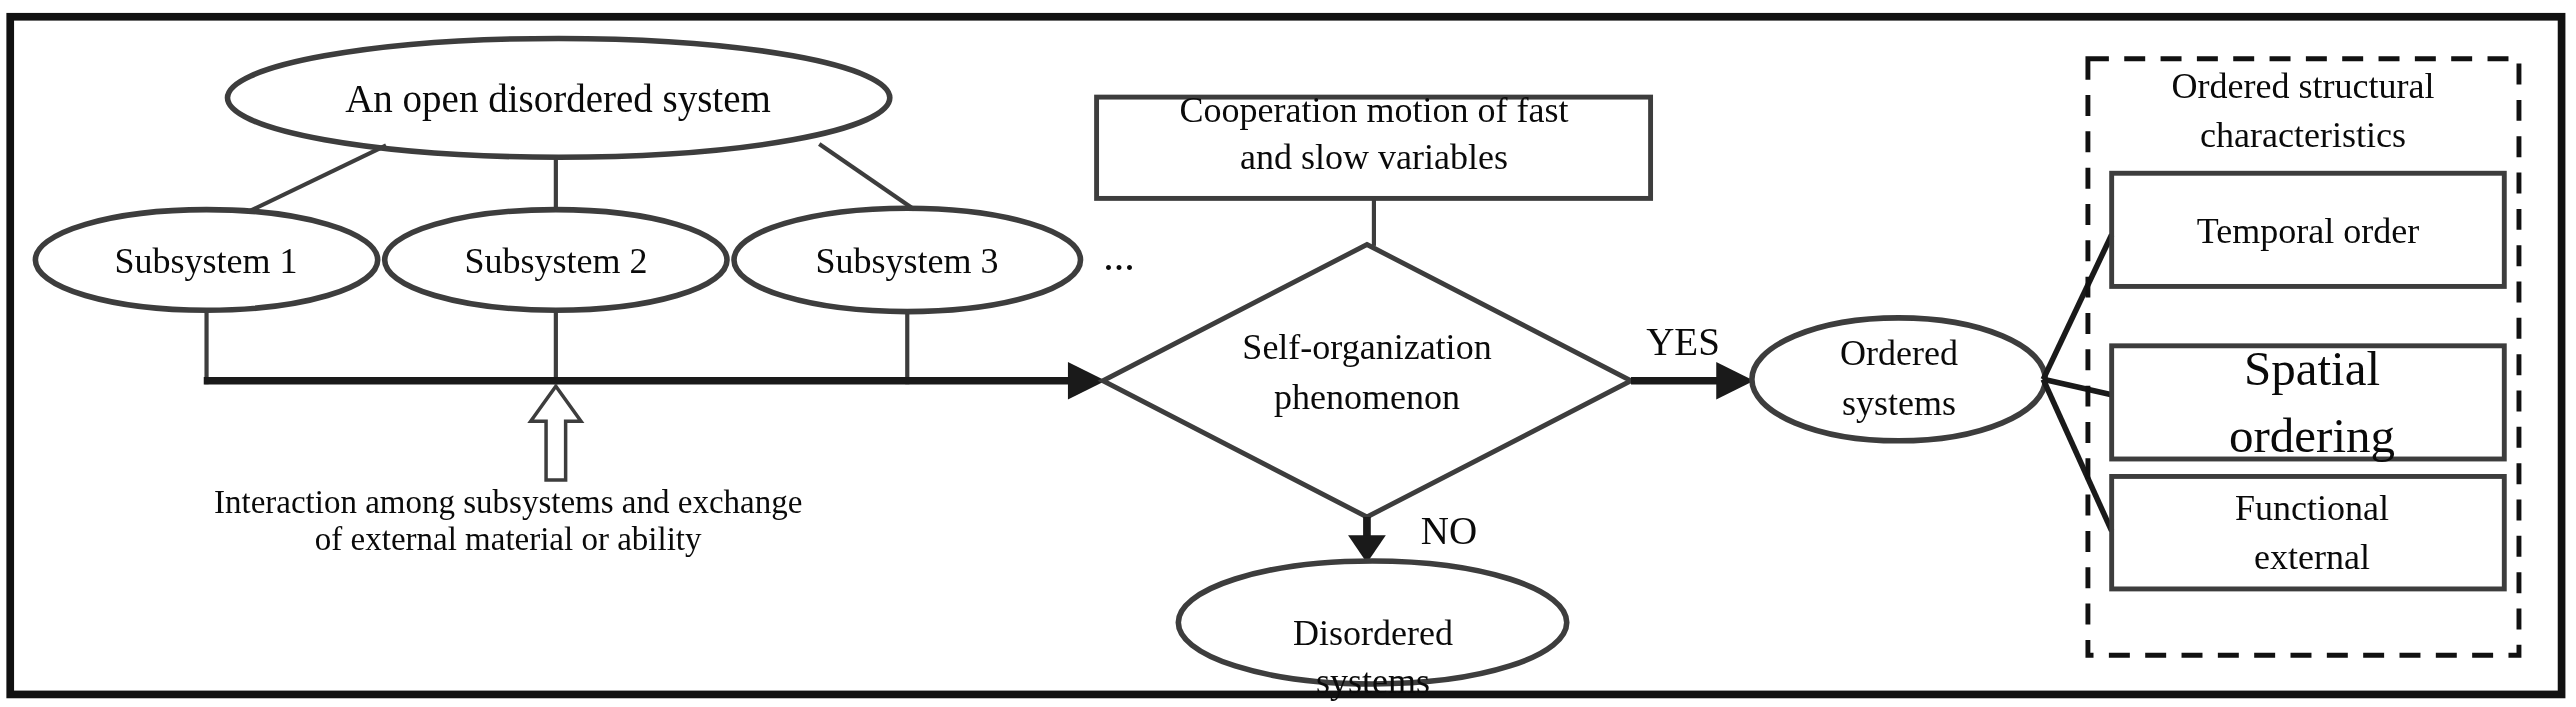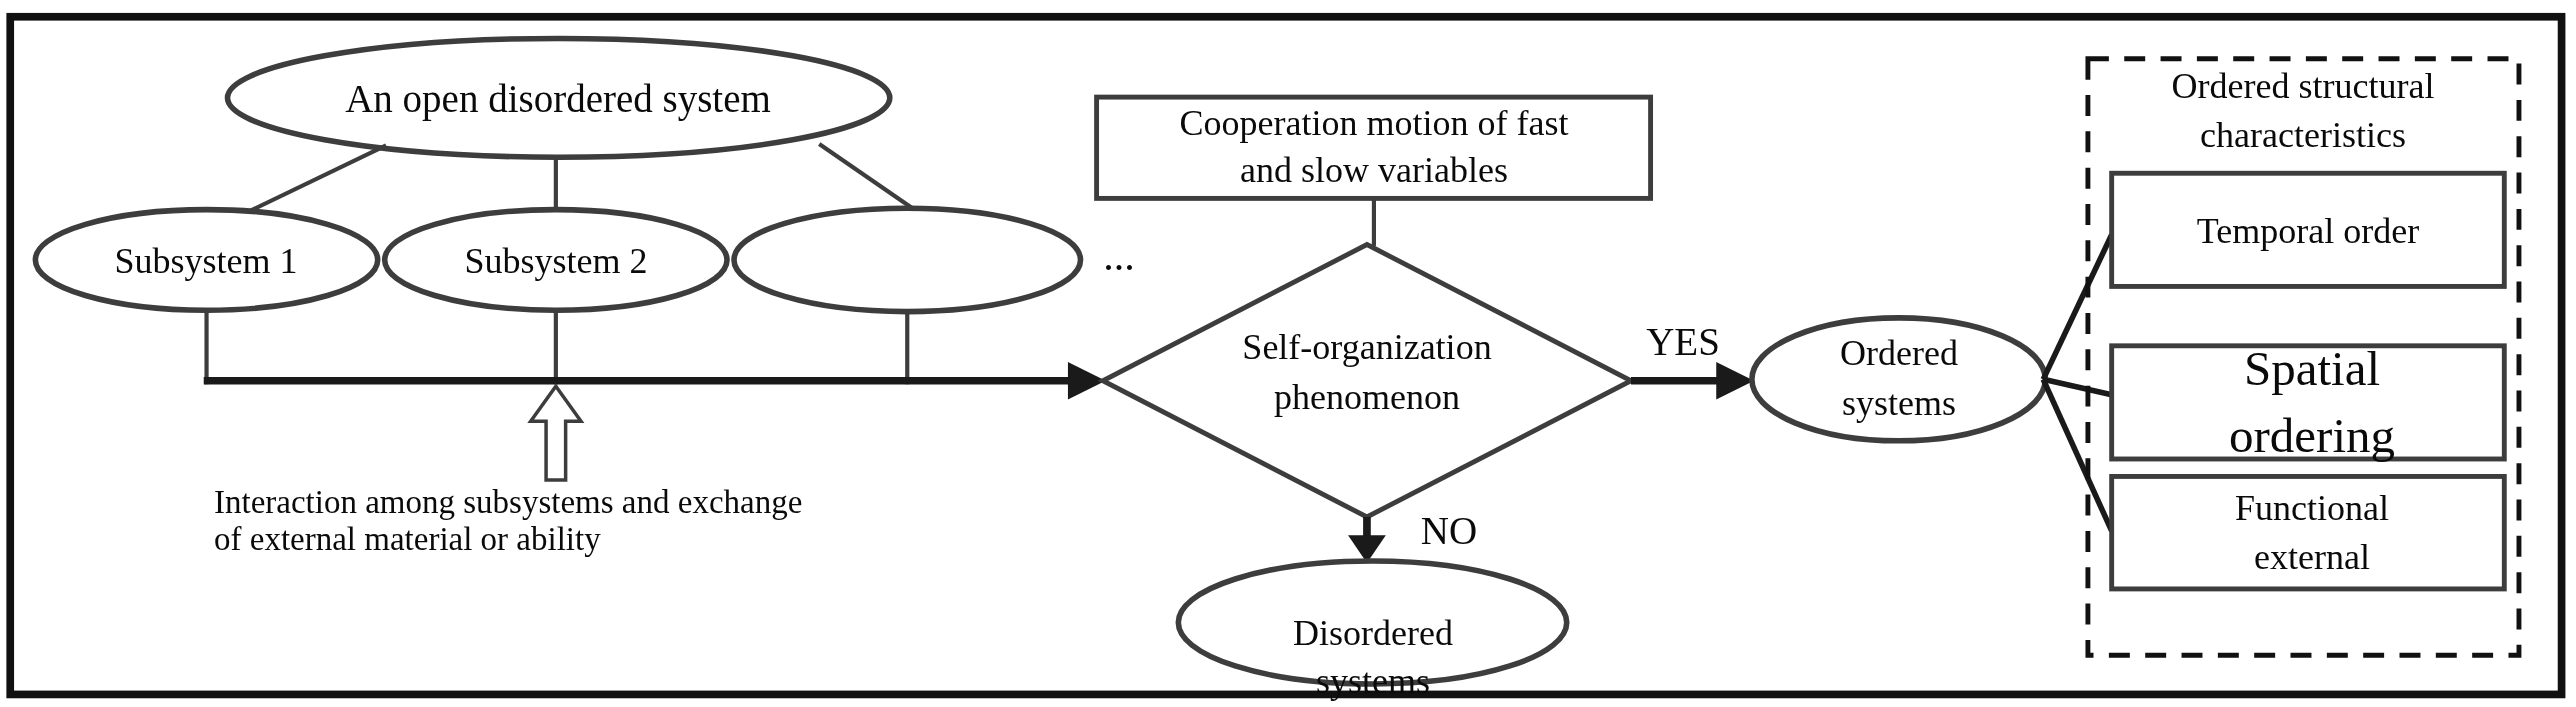--- a/index.html
+++ b/index.html
@@ -75,35 +75,35 @@
     white-space: pre-line;
     color: var(--text, #0a0a0a);
     line-height: 1.36;
   }
   .lbl-open      { left: 558px;  top: 99px;  font-size: 39px; }
   .lbl-sub       { top: 261px;   font-size: 36px; }
   .lbl-sub1      { left: 206px; }
   .lbl-sub2      { left: 556px; }
   .lbl-sub3      { left: 907px; }
   .lbl-dots      { left: 1119px; top: 257px;  font-size: 42px; }
-  .lbl-coop      { left: 1374px; top: 147px;  font-size: 36px; line-height: 1.30; }
+  .lbl-coop      { left: 1374px; top: 134px;  font-size: 36px; line-height: 1.30; }
   .lbl-decision  { left: 1367px; top: 372px;  font-size: 36px; line-height: 1.40; }
   .lbl-yes       { left: 1683px; top: 342px;  font-size: 39px; }
   .lbl-no        { left: 1449px; top: 531px;  font-size: 39px; }
   .lbl-ordered   { left: 1899px; top: 379px;  font-size: 36px; line-height: 1.38; }
   .lbl-disord    { left: 1373px; top: 658px;  font-size: 36px; line-height: 1.33; }
   .lbl-title     { left: 2303px; top: 111px;  font-size: 36px; line-height: 1.37; }
   .lbl-temporal  { left: 2308px; top: 231px;  font-size: 36px; }
   .lbl-spatial   { left: 2312px; top: 403px;  font-size: 49px; }
   .lbl-funct     { left: 2312px; top: 533px;  font-size: 36px; }
   .lbl-caption {
     left: 214px;
     top: 484px;
     transform: none;
-    text-align: left;
+    text-align: center;
     font-size: 33px;
     line-height: 1.12;
   }
 </style>
 </head>
 <body>
 
 <div class="stage">
 
   <svg width="2576" height="707" viewBox="0 0 3686 1012">
@@ -149,20 +149,21 @@
     <rect class="dashed" x="2988" y="84" width="617" height="854"></rect>
 
     <rect class="box" x="3022" y="248" width="562" height="162"></rect>
     <rect class="box" x="3022" y="495" width="562" height="162"></rect>
     <rect class="box" x="3022" y="682" width="562" height="161"></rect>
   </svg>
 
   <div class="label lbl-open">An open disordered system</div>
   <div class="label lbl-sub lbl-sub1">Subsystem 1</div>
   <div class="label lbl-sub lbl-sub2">Subsystem 2</div>
+  <div class="label lbl-sub lbl-sub3">Subsystem 3</div>
   <div class="label lbl-dots">...</div>
   <div class="label lbl-caption">Interaction among subsystems and exchange
 of external material or ability</div>
   <div class="label lbl-coop">Cooperation motion of fast
 and slow variables</div>
   <div class="label lbl-decision">Self-organization
 phenomenon</div>
   <div class="label lbl-yes">YES</div>
   <div class="label lbl-no">NO</div>
   <div class="label lbl-ordered">Ordered

